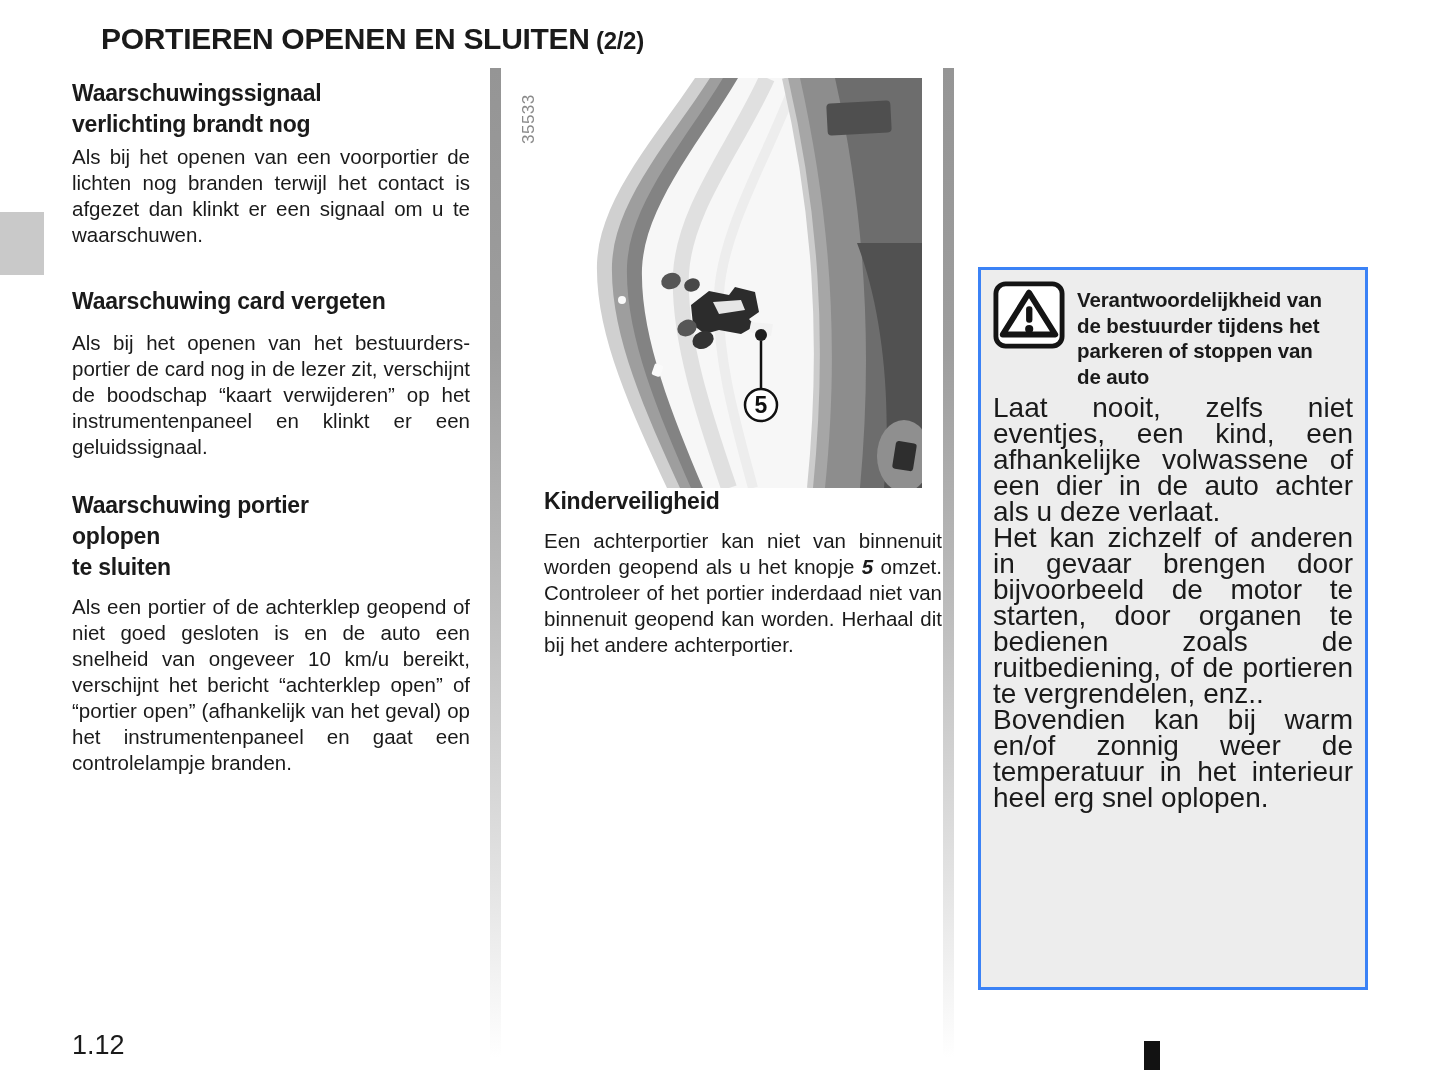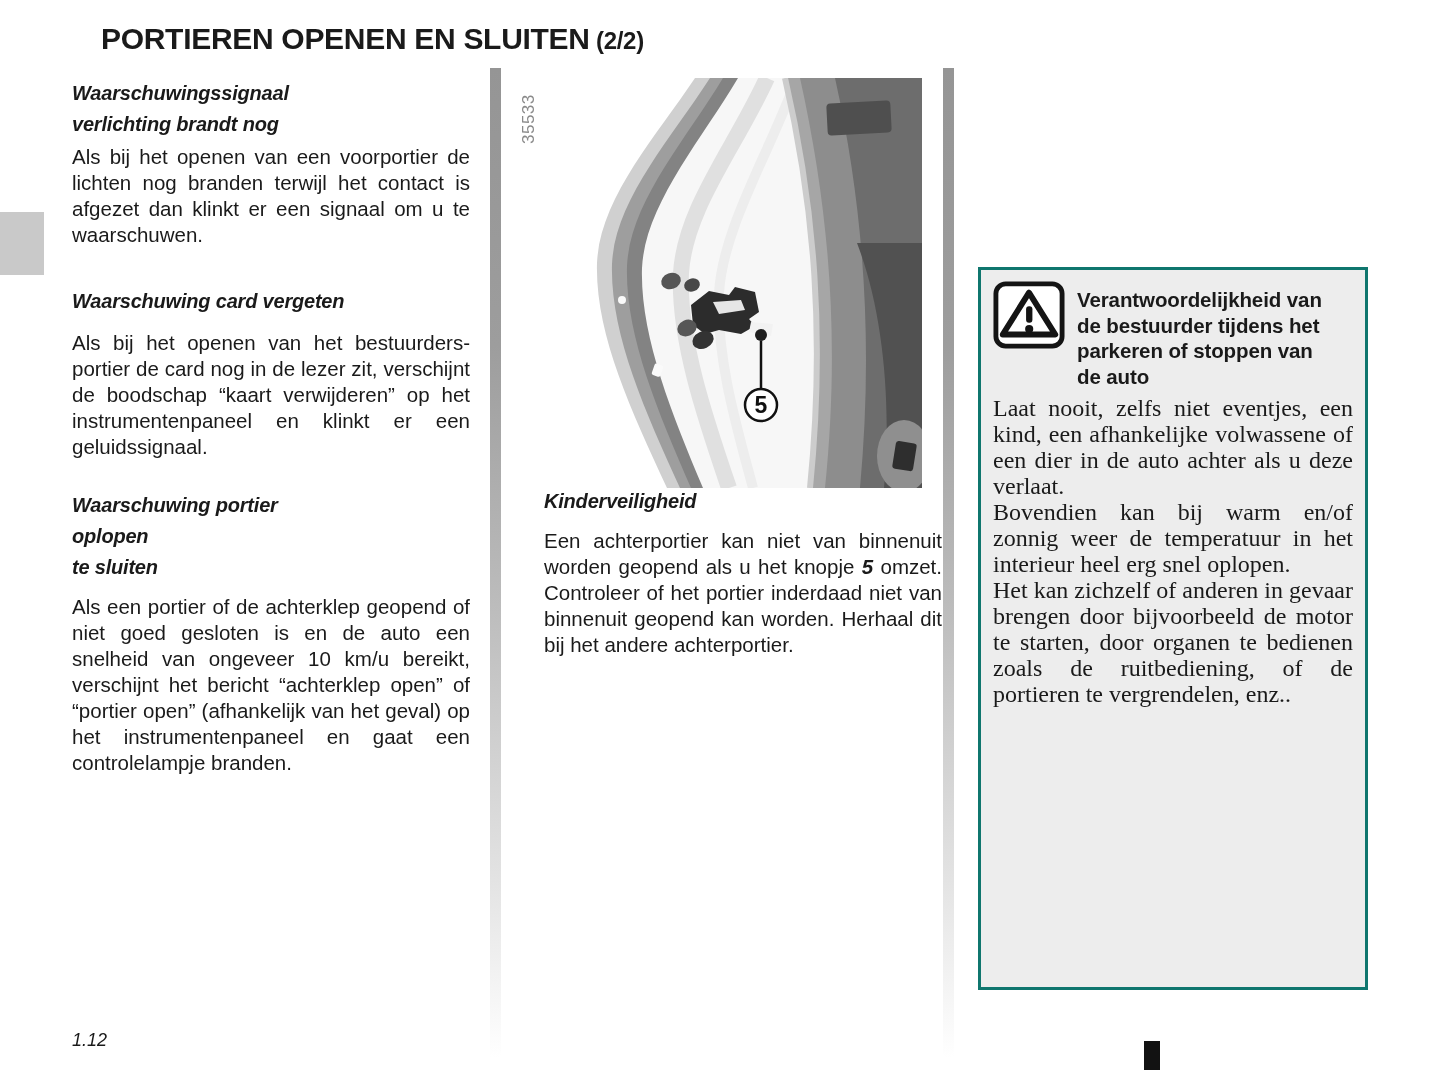--- a/index.html
+++ b/index.html
@@ -27,22 +27,22 @@
   
   .col-rule {
     top: 68px; width: 11px; height: 990px;
     background: linear-gradient(to bottom, #959595 0%, #9d9d9d 28%, #bdbdbd 55%, #e3e3e3 82%, rgba(255,255,255,0) 100%);
   }
   .col-rule.left  { left: 490px; }
   .col-rule.right { left: 943px; }
 
   
   .heading {
-    font-size: 20px; font-weight: bold; line-height: 31px;
-    white-space: pre-line; letter-spacing: -0.2px; font-style: italic;
+    font-size: 23px; font-weight: bold; line-height: 31px;
+    white-space: pre-line; letter-spacing: -0.2px;
   }
   .body-text {
     font-size: 20.5px; line-height: 26px;
     text-align: justify;
     hyphens: manual; -webkit-hyphens: manual;
   }
   .col-left  { left: 72px;  width: 398px; }
   .col-mid   { left: 525px; width: 398px; margin-left: 19px; }
 
   
@@ -51,35 +51,35 @@
     left: 519px; top: 84px; height: 60px;
     writing-mode: vertical-rl; transform: rotate(180deg);
     font-size: 17px; color: #8a8a8a; letter-spacing: 0.5px;
   }
   .knob-ref { font-weight: bold; font-style: italic; }
 
   
   .warning-box {
     left: 978px; top: 267px; width: 390px; height: 723px;
     background: #ededed;
-    border: 3px solid #0f766e;
+    border: 3px solid #3b82f6;
     padding: 10px 12px;
   }
   .warning-header { display: flex; gap: 12px; }
   .warning-icon-box { flex: 0 0 72px; height: 70px; }
   .warning-title {
     font-size: 20.5px; font-weight: bold; line-height: 25.5px;
     white-space: pre-line; margin-top: 7px; letter-spacing: -0.1px;
   }
-  .warning-body { margin-top: 6px; font-size: 24px; line-height: 26px; text-align: justify; font-family: Liberation Serif, serif; }
+  .warning-body { margin-top: 6px; font-size: 28px; line-height: 26px; text-align: justify; }
   .warning-body p { margin: 0; }
   .warning-body p.emphasis { font-weight: bold; }
 
   
-  .page-number { left: 72px; top: 1030px; font-size: 18px; font-style: italic; }
+  .page-number { left: 72px; top: 1030px; font-size: 27px; }
   .print-mark  { left: 1144px; top: 1041px; width: 16px; height: 29px; background: #121212; }
 </style>
 </head>
 <body>
 
 <h1 class="abs page-title"><span>PORTIEREN OPENEN EN SLUITEN</span><span class="suffix"> (2/2)</span></h1>
 
 <div class="abs margin-tab"></div>
 
 <div class="abs col-rule left"></div>
@@ -150,19 +150,19 @@
         <circle cx="37.2" cy="49.5" r="4.2" fill="#141414"></circle>
       </svg>
     </div>
     <div class="warning-title">Verantwoordelijkheid van
 de bestuurder tijdens het
 parkeren of stoppen van
 de auto</div>
   </div>
   <div class="warning-body">
     <p>Laat nooit, zelfs niet eventjes, een kind, een afhankelijke volwassene of een dier in de auto achter als u deze verlaat.</p>
+    <p>Het kan zichzelf of anderen in gevaar brengen door bijvoorbeeld de motor te starten, door organen te bedienen zoals de ruitbediening, of de portieren te vergrendelen, enz..</p>
     <p>Bovendien kan bij warm en/of zonnig weer de temperatuur in het interieur heel erg snel oplopen.</p>
-    <p>Het kan zichzelf of anderen in gevaar brengen door bijvoorbeeld de motor te starten, door organen te bedienen zoals de ruitbediening, of de portieren te vergrendelen, enz..</p>
   </div>
 </div>
 
 <div class="abs page-number">1.12</div>
 <div class="abs print-mark"></div>
 
 </body></html>

